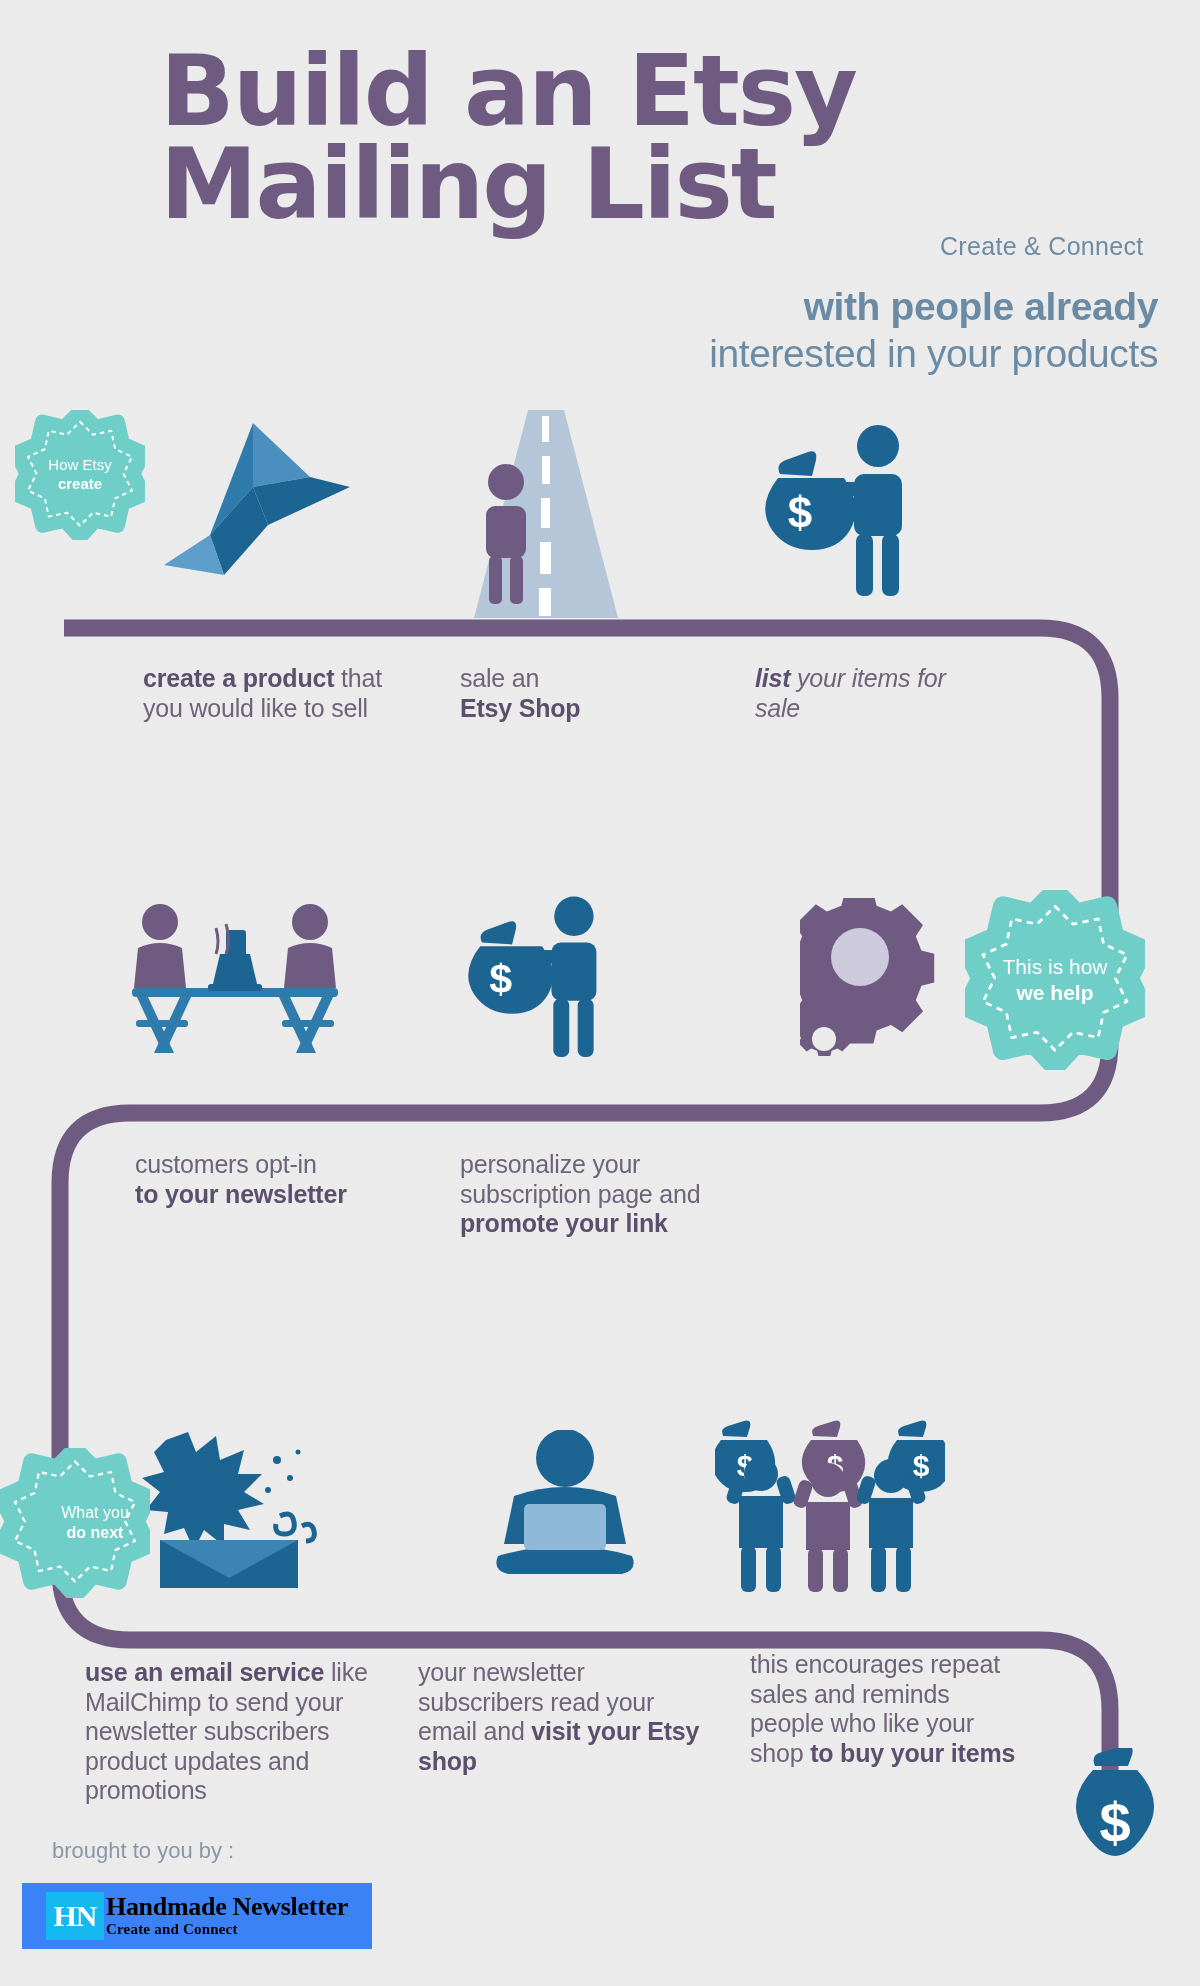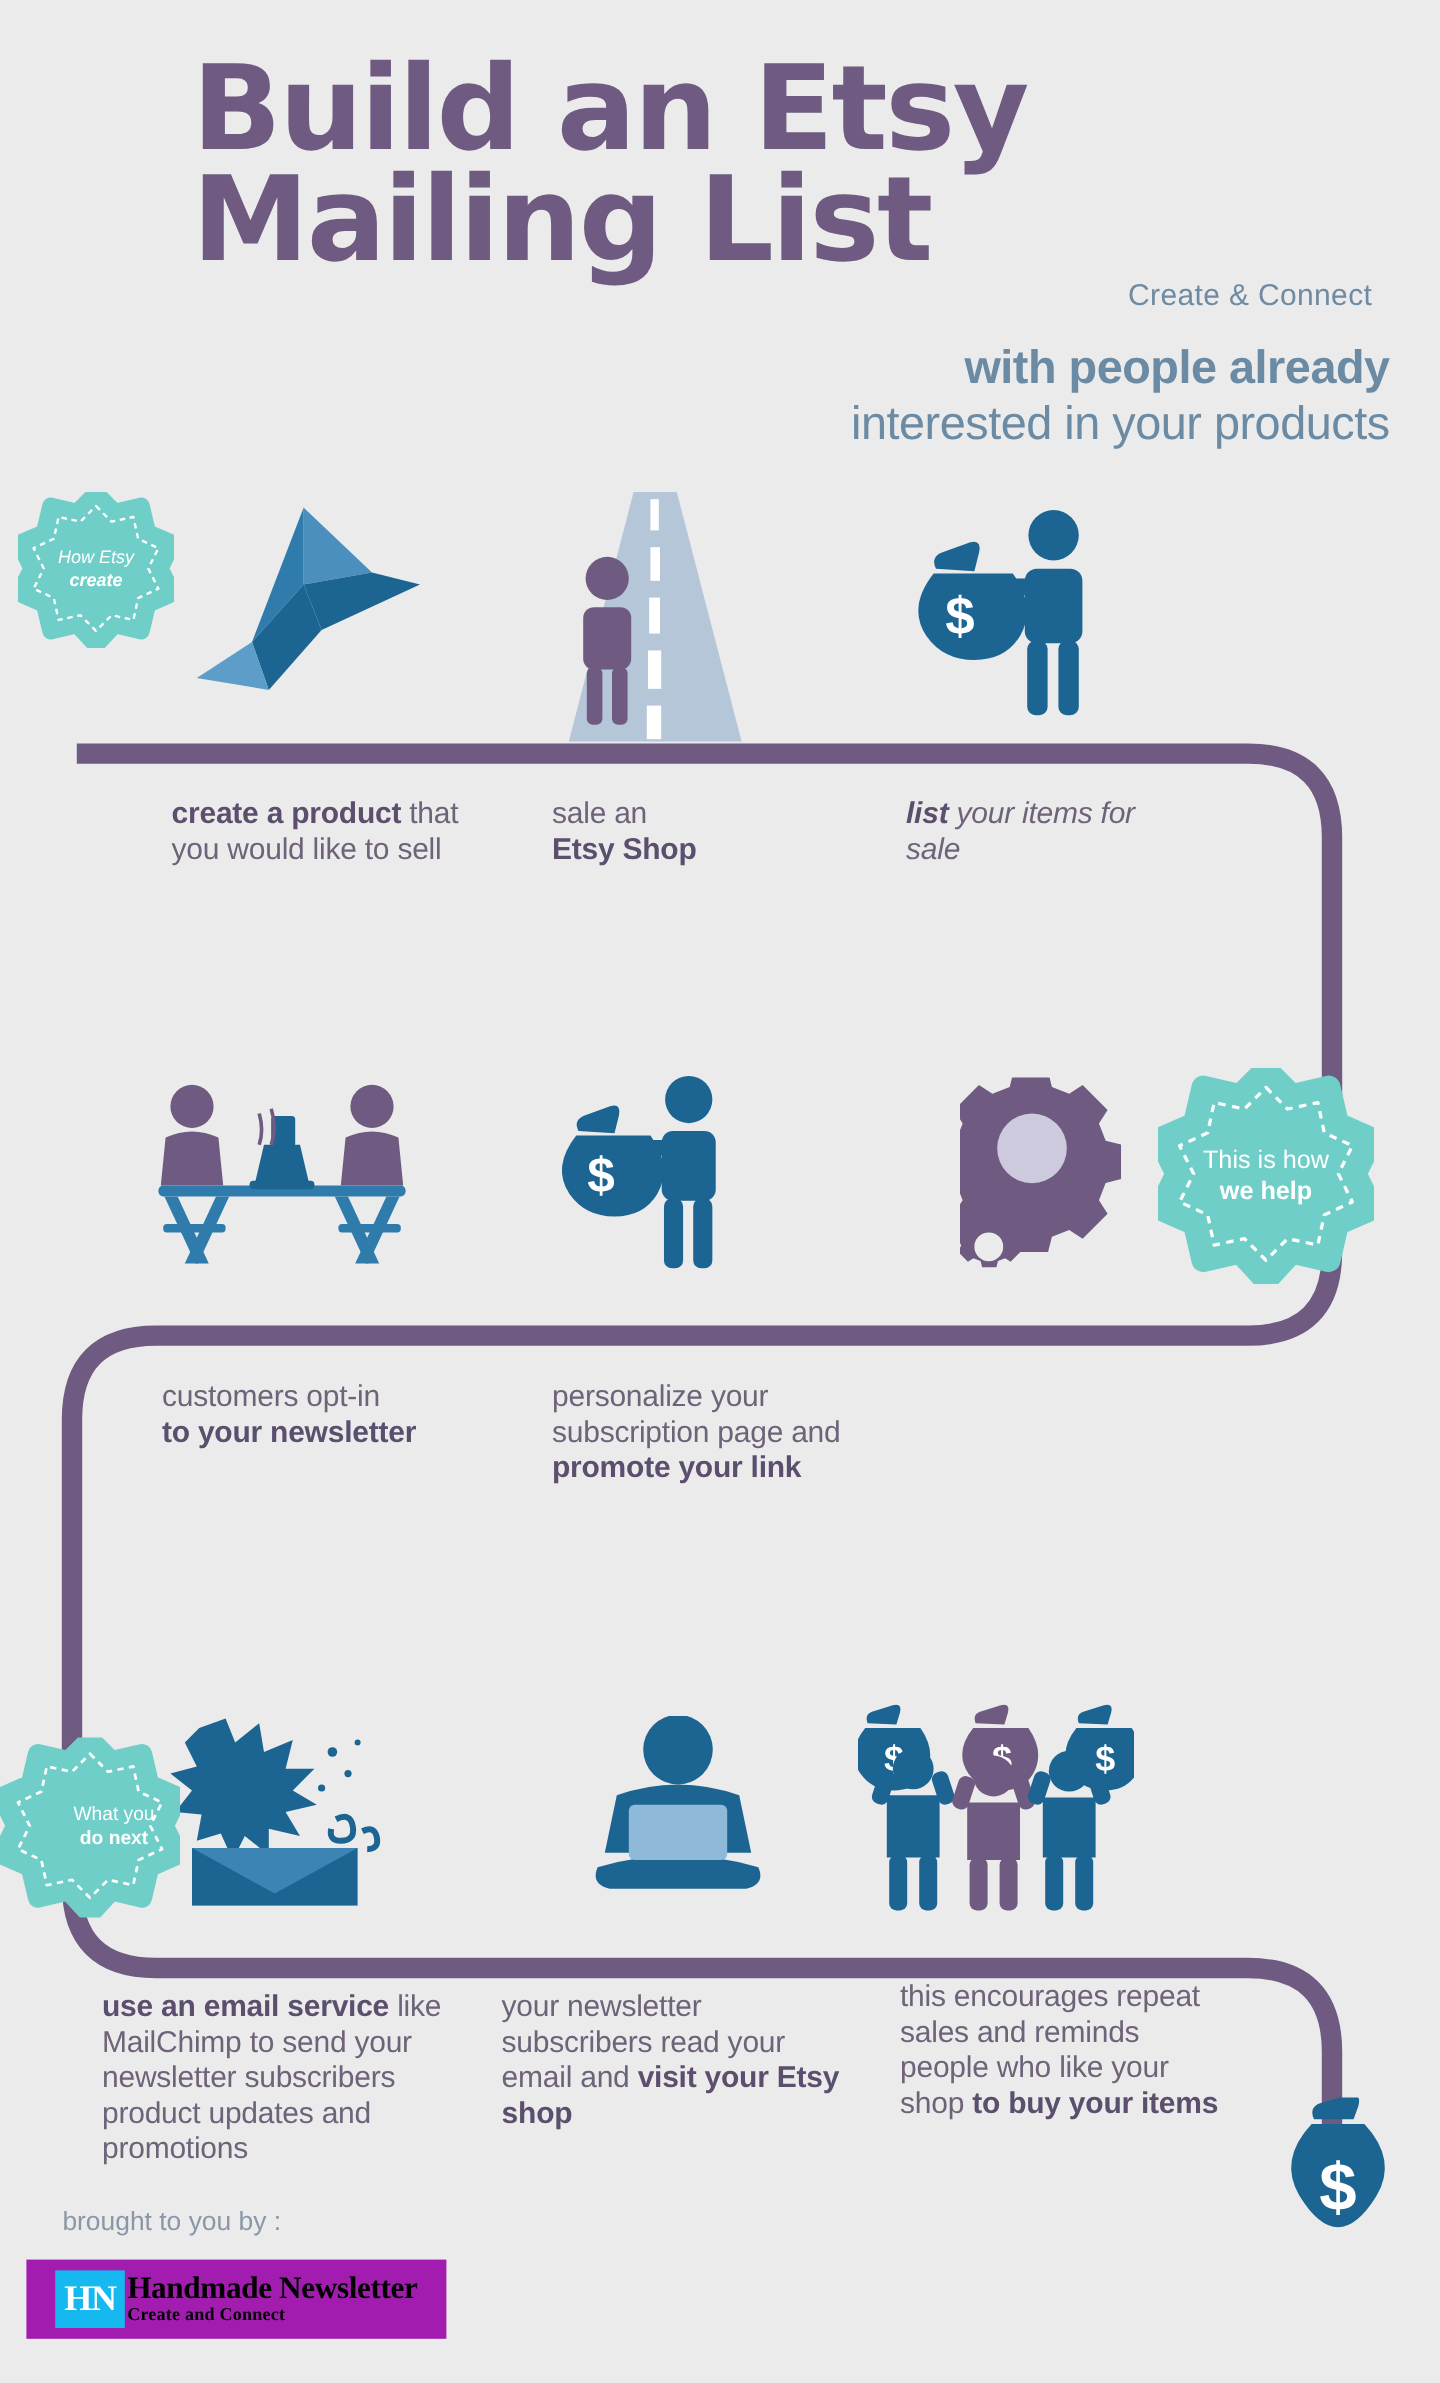--- a/index.html
+++ b/index.html
@@ -39,21 +39,21 @@
   .badge{position:absolute;width:140px;height:140px;}
   .badge .bt{
     position:absolute;inset:0;display:flex;flex-direction:column;
     align-items:center;justify-content:center;
     color:#ffffff;font-size:17px;line-height:1.25;text-align:center;
     z-index:3;pointer-events:none;
   }
   .badge .bt b{font-weight:bold;}
   .badge svg{position:absolute;inset:0;width:100%;height:100%;}
   #badge-how{left:15px;top:410px;width:130px;height:130px;}
-  #badge-how .bt{font-size:15px;font-style:italic;}
+  #badge-how .bt{font-size:15px;}
   #badge-help{left:965px;top:890px;width:180px;height:180px;}
   #badge-help .bt{font-size:21px;}
   #badge-next{left:0px;top:1448px;width:150px;height:150px;}
   #badge-next .bt{font-size:16px;padding-left:40px;}
 
   
   .flow{position:absolute;left:0;top:0;width:1200px;height:1986px;
         pointer-events:none;}
 
   
@@ -79,21 +79,21 @@
   #cap-8{left:418px;top:1658px;width:290px;}
   #cap-9{left:750px;top:1650px;width:280px;}
 
   
   .broughtby{
     position:absolute;left:52px;top:1838px;
     font-size:22px;color:#8a97a8;
   }
   .logo-box{
     position:absolute;left:22px;top:1883px;width:350px;height:66px;
-    background:#a21caf;display:flex;align-items:center;
+    background:#3b82f6;display:flex;align-items:center;
   }
   .logo-mark{
     width:58px;height:48px;background:#15b9ef;margin-left:24px;
     display:flex;align-items:center;justify-content:center;
     color:#fff;font-weight:bold;font-size:30px;letter-spacing:-1px;
     font-family:"Liberation Serif",serif;
   }
   .logo-txt{margin-left:2px;font-family:"Liberation Serif",serif;color:#000;}
   .logo-txt .l1{font-size:26px;font-weight:bold;line-height:1.02;letter-spacing:-0.3px;}
   .logo-txt .l2{font-size:15px;font-weight:bold;line-height:1.1;letter-spacing:0.2px;}

